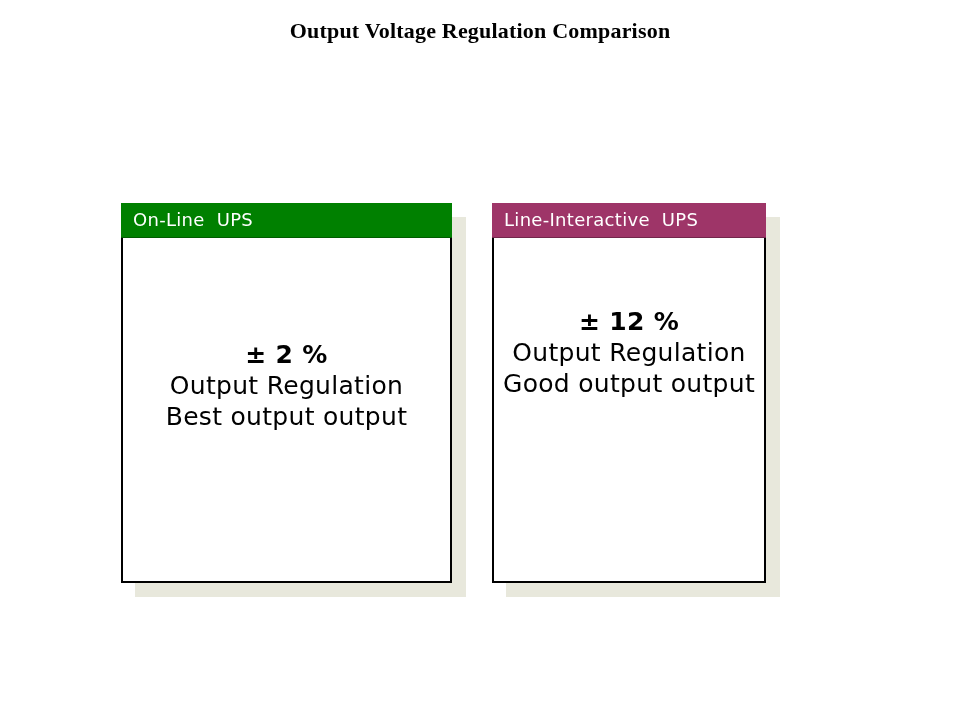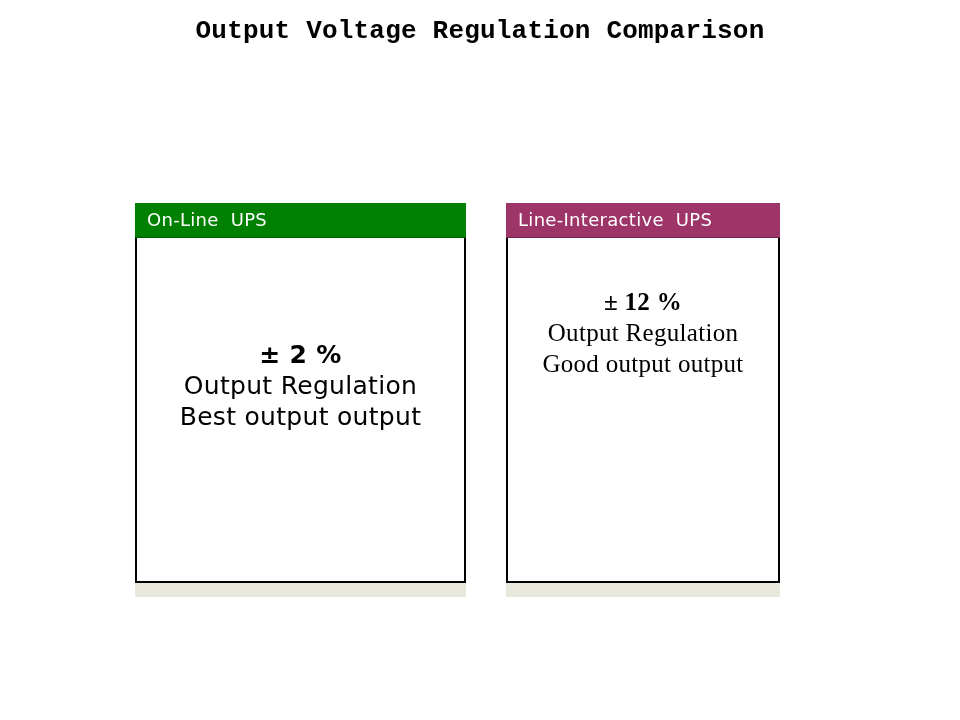--- a/index.html
+++ b/index.html
@@ -16,22 +16,22 @@
     font-family: "DejaVu Sans", "Liberation Sans", sans-serif;
     color: #000000;
   }
   .title {
     position: absolute;
     top: 14px;
     left: 0;
     width: 100%;
     margin: 0;
     text-align: center;
-    font-family: Liberation Mono, monospace;
-    font-size: 26px;
+    font-family: Liberation Serif, serif;
+    font-size: 22px;
     font-weight: bold;
     line-height: 34px;
     letter-spacing: 0.2px;
     color: #000000;
   }
   .panel {
     position: absolute;
     top: 203px;
     height: 380px;
   }
@@ -46,21 +46,20 @@
   }
   .box {
     position: absolute;
     left: 0;
     top: 0;
     width: 100%;
     height: 100%;
     box-sizing: border-box;
     background: #ffffff;
     border: 2px solid #000000;
-    margin-left: 14px;
   }
   .box-header {
     height: 34px;
     margin: -2px -2px 0 -2px;
     display: flex;
     align-items: center;
     padding-left: 12px;
     border-bottom: 1px solid rgba(0,0,0,0.28);
     box-sizing: content-box;
   }
@@ -71,21 +70,21 @@
     white-space: pre;
     letter-spacing: 0.3px;
   }
   .box-body {
     text-align: center;
     font-size: 25px;
     line-height: 31px;
     letter-spacing: 0.3px;
   }
   .panel-left  .box-body { padding-top: 101px; }
-  .panel-right .box-body { padding-top: 48px; font-family: Liberation Serif, serif; }
+  .panel-right .box-body { padding-top: 68px; }
   .value {
     font-weight: bold;
     white-space: pre;
   }
 </style>
 </head>
 <body>
 
 <div class="slide">
 

